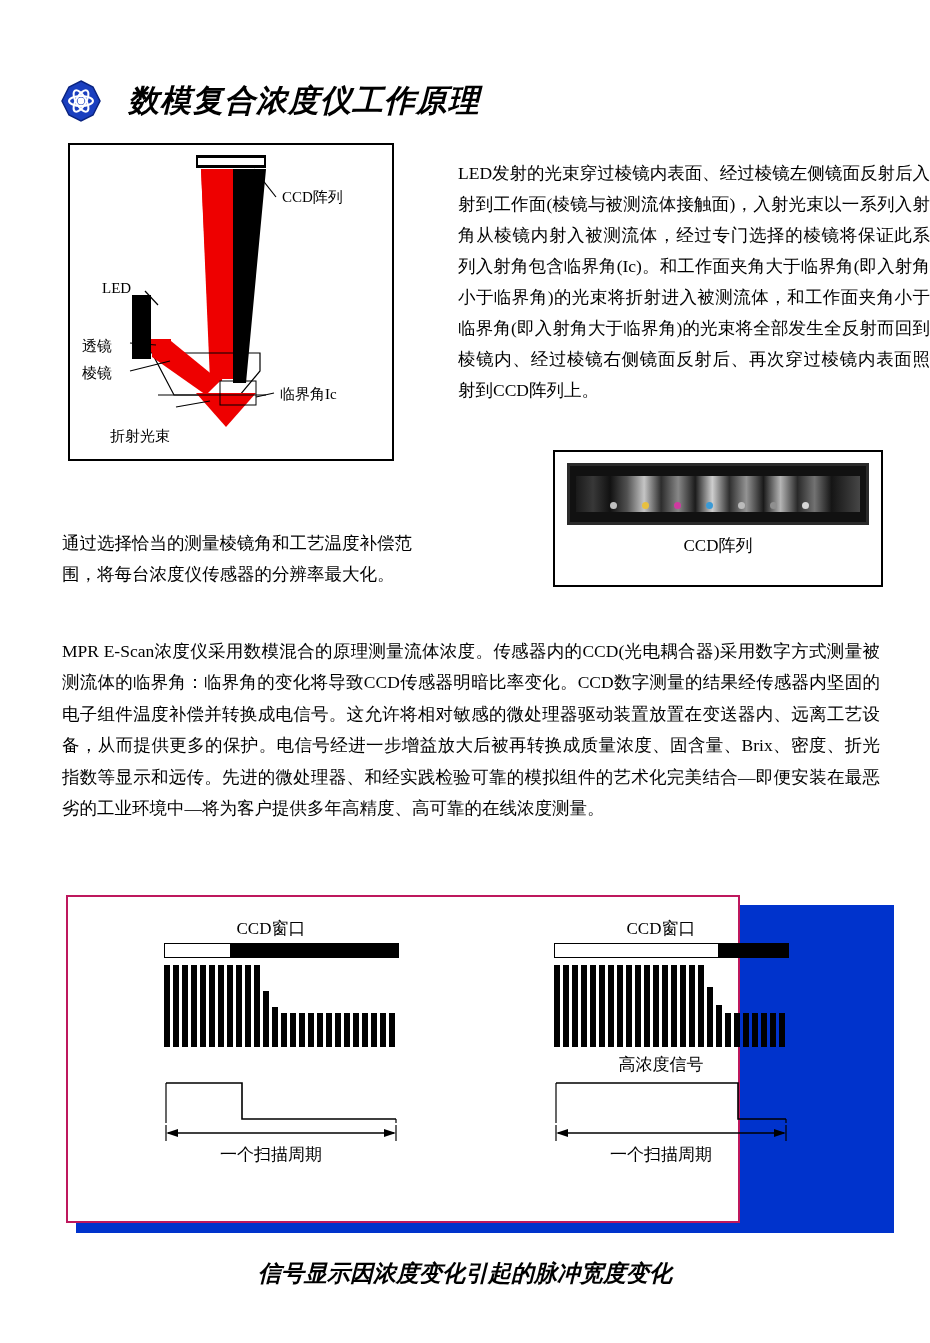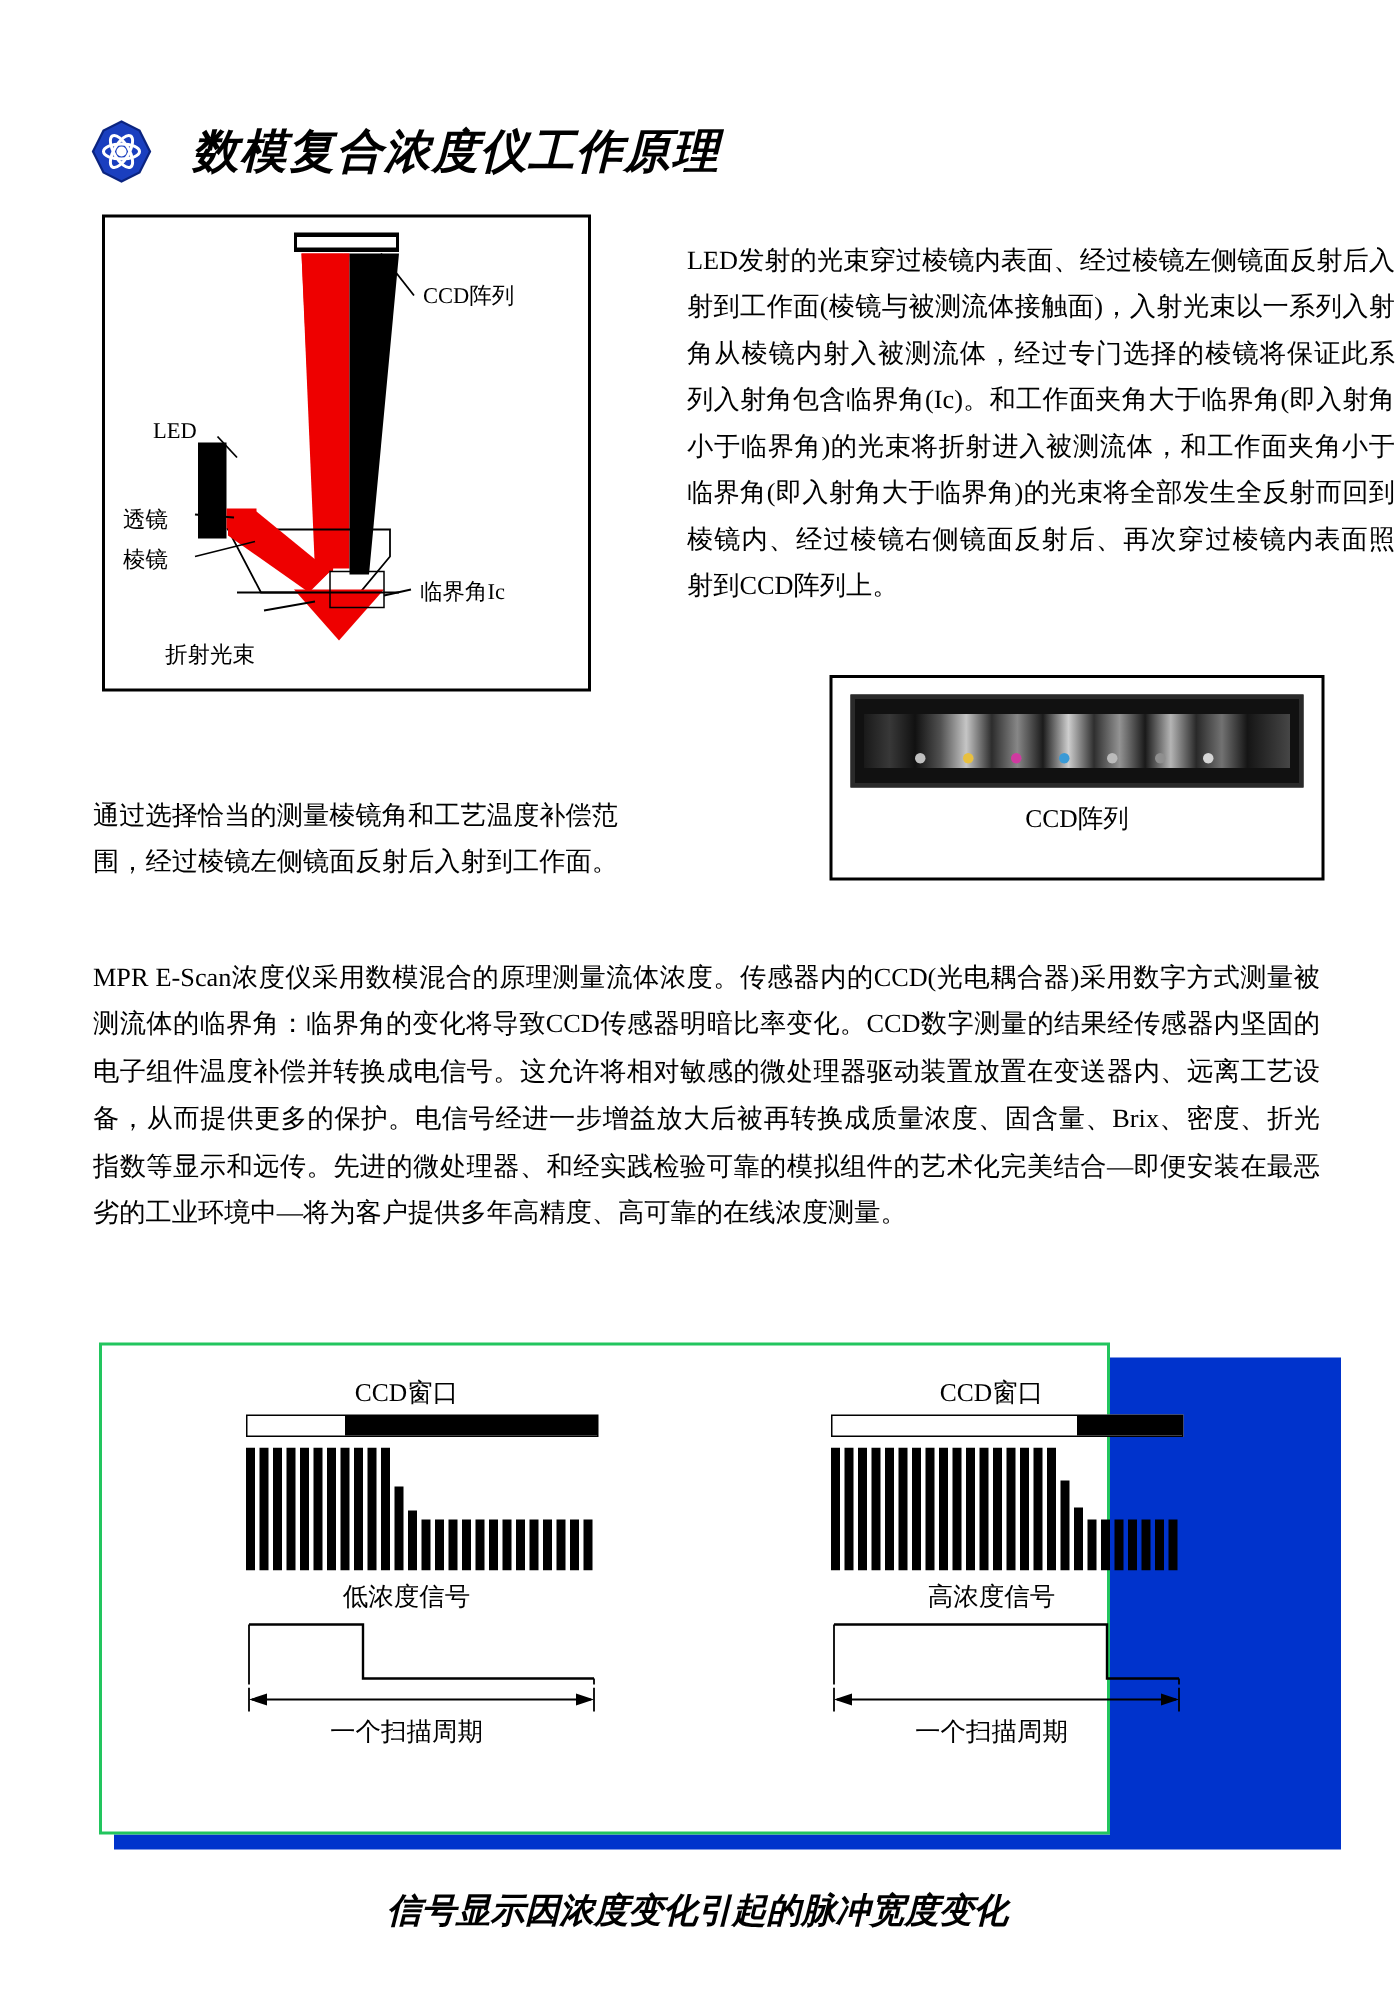--- a/index.html
+++ b/index.html
@@ -161,21 +161,21 @@
     height: 328px;
     background: #0033cc;
   }
   .fig-signal {
     position: absolute;
     left: 66px;
     top: 895px;
     width: 674px;
     height: 328px;
     background: #ffffff;
-    border: 2px solid #22c55e;
+    border: 2px solid #be185d;
     box-sizing: border-box;
   }
   .sig-panel {
     position: absolute;
     top: 0;
     width: 390px;
     height: 100%;
   }
   .sig-panel.left  { left: 8px; }
   .sig-panel.right { left: 398px; }
@@ -291,21 +291,21 @@
   <span class="lbl lbl-ccd">CCD阵列</span>
   <span class="lbl lbl-led">LED</span>
   <span class="lbl lbl-lens">透镜</span>
   <span class="lbl lbl-prism">棱镜</span>
   <span class="lbl lbl-ic">临界角Ic</span>
   <span class="lbl lbl-refract">折射光束</span>
 </div>
 
 <p class="para-right">LED发射的光束穿过棱镜内表面、经过棱镜左侧镜面反射后入射到工作面(棱镜与被测流体接触面)，入射光束以一系列入射角从棱镜内射入被测流体，经过专门选择的棱镜将保证此系列入射角包含临界角(Ic)。和工作面夹角大于临界角(即入射角小于临界角)的光束将折射进入被测流体，和工作面夹角小于临界角(即入射角大于临界角)的光束将全部发生全反射而回到棱镜内、经过棱镜右侧镜面反射后、再次穿过棱镜内表面照射到CCD阵列上。</p>
 
-<p class="para-left-small">通过选择恰当的测量棱镜角和工艺温度补偿范围，经过棱镜左侧镜面反射后入射到工作面。</p>
+<p class="para-left-small">通过选择恰当的测量棱镜角和工艺温度补偿范围，将每台浓度仪传感器的分辨率最大化。</p>
 
 <div class="ccd-photo-box">
   <div class="ccd-photo">
     <div class="strip"></div>
     <div class="dot" style="left:40px;  background:#c0c0c0;"></div>
     <div class="dot" style="left:72px;  background:#e8c040;"></div>
     <div class="dot" style="left:104px; background:#cf3aa0;"></div>
     <div class="dot" style="left:136px; background:#3a9ad6;"></div>
     <div class="dot" style="left:168px; background:#bbbbbb;"></div>
     <div class="dot" style="left:200px; background:#8f8f8f;"></div>
@@ -351,21 +351,20 @@
           <rect x="180" y="48" width="6" height="34"></rect>
           <rect x="189" y="48" width="6" height="34"></rect>
           <rect x="198" y="48" width="6" height="34"></rect>
           <rect x="207" y="48" width="6" height="34"></rect>
           <rect x="216" y="48" width="6" height="34"></rect>
           <rect x="225" y="48" width="6" height="34"></rect>
         </g>
       </svg>
     </div>
 
-    <div class="sig-label">低浓度信号</div>
 
     <div class="pulse">
       <svg width="238" height="46" viewBox="0 0 238 46">
         <polyline points="2,4 78,4 78,40 232,40" fill="none" stroke="#000" stroke-width="1.6"></polyline>
         <line x1="2" y1="4" x2="2" y2="44" stroke="#000" stroke-width="1.2"></line>
         <line x1="232" y1="40" x2="232" y2="44" stroke="#000" stroke-width="1.2"></line>
       </svg>
     </div>
 
     <div class="dim">

